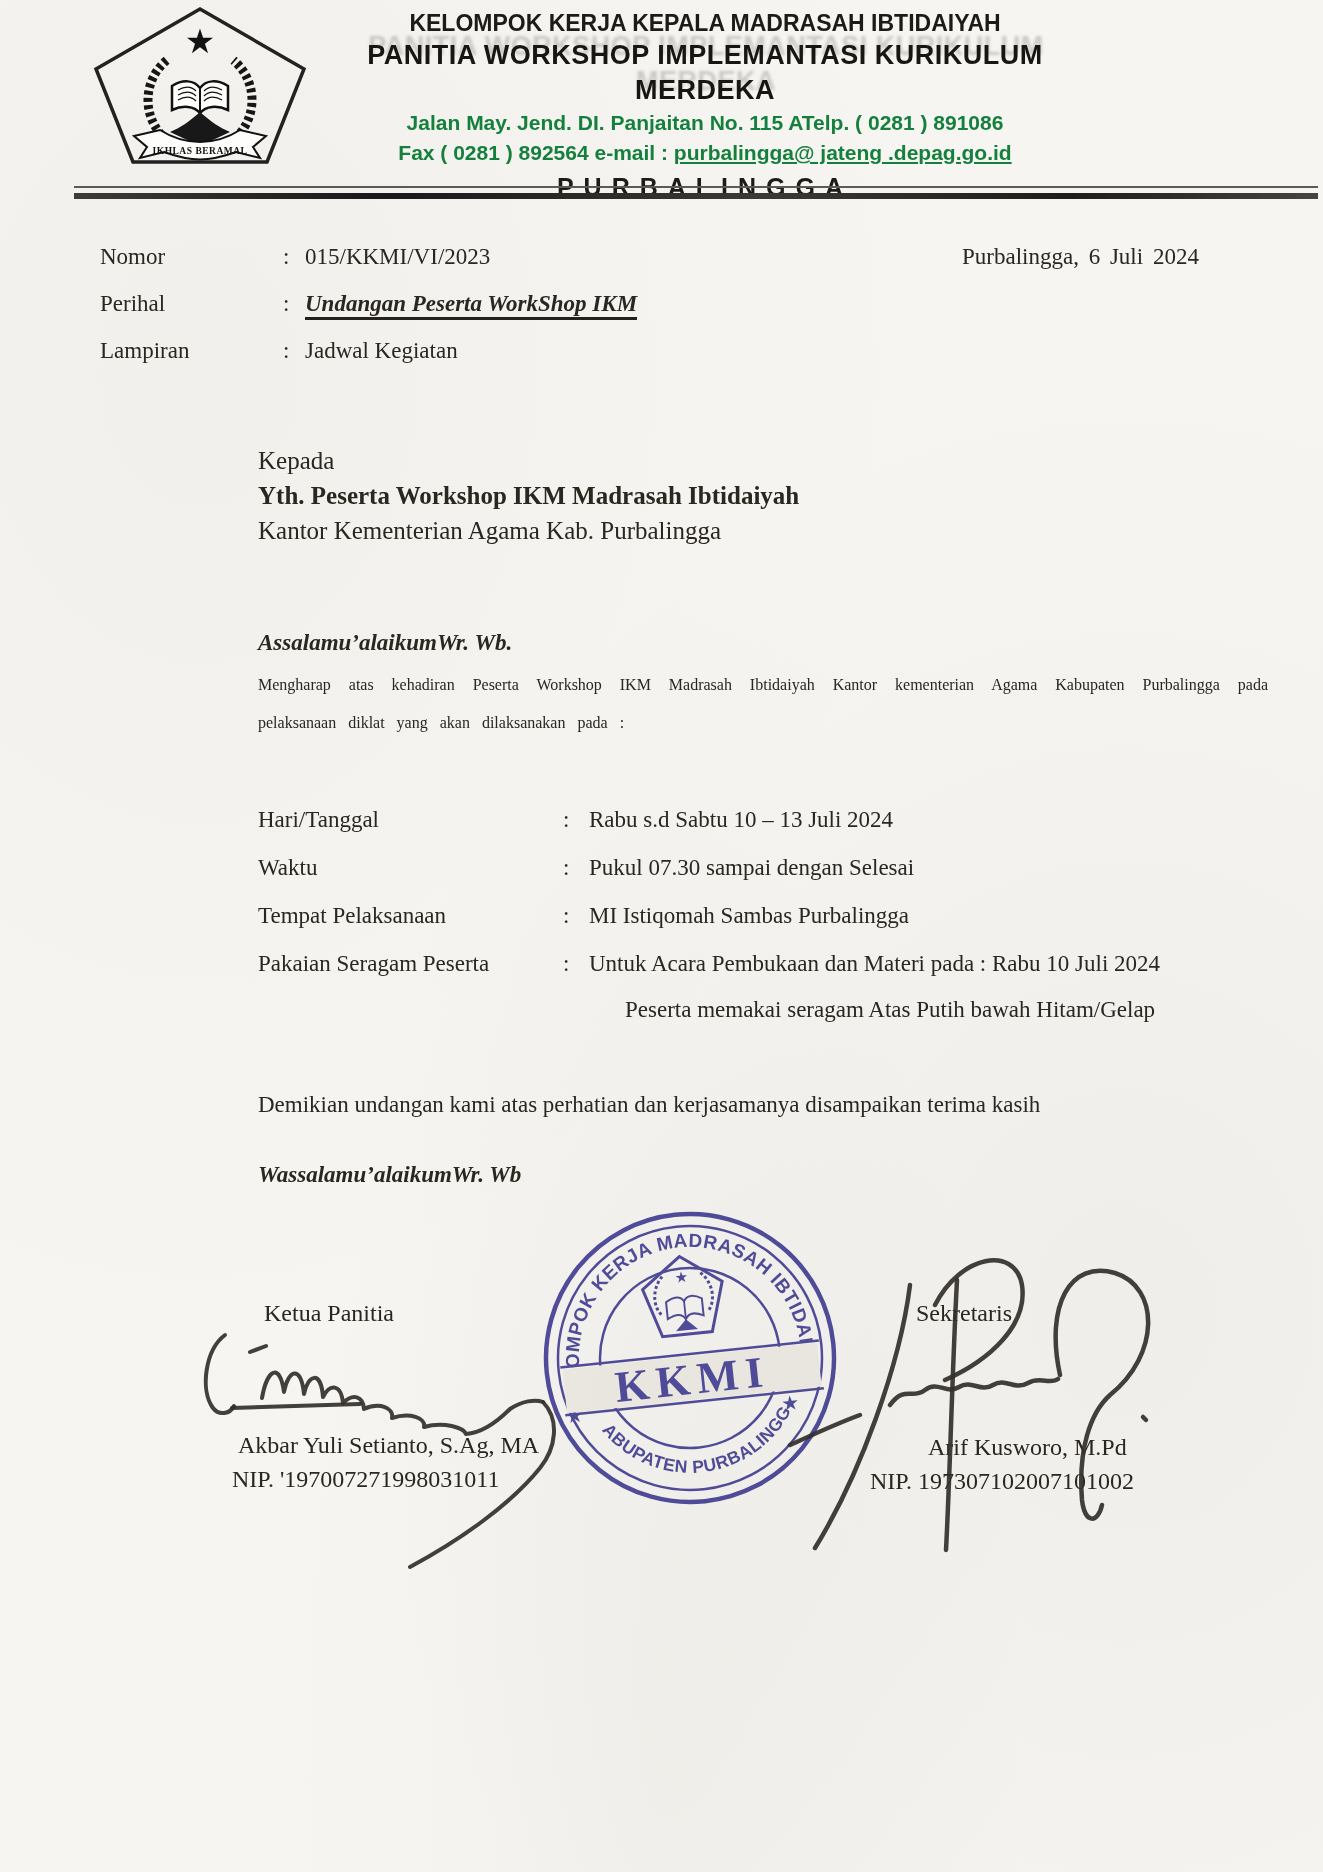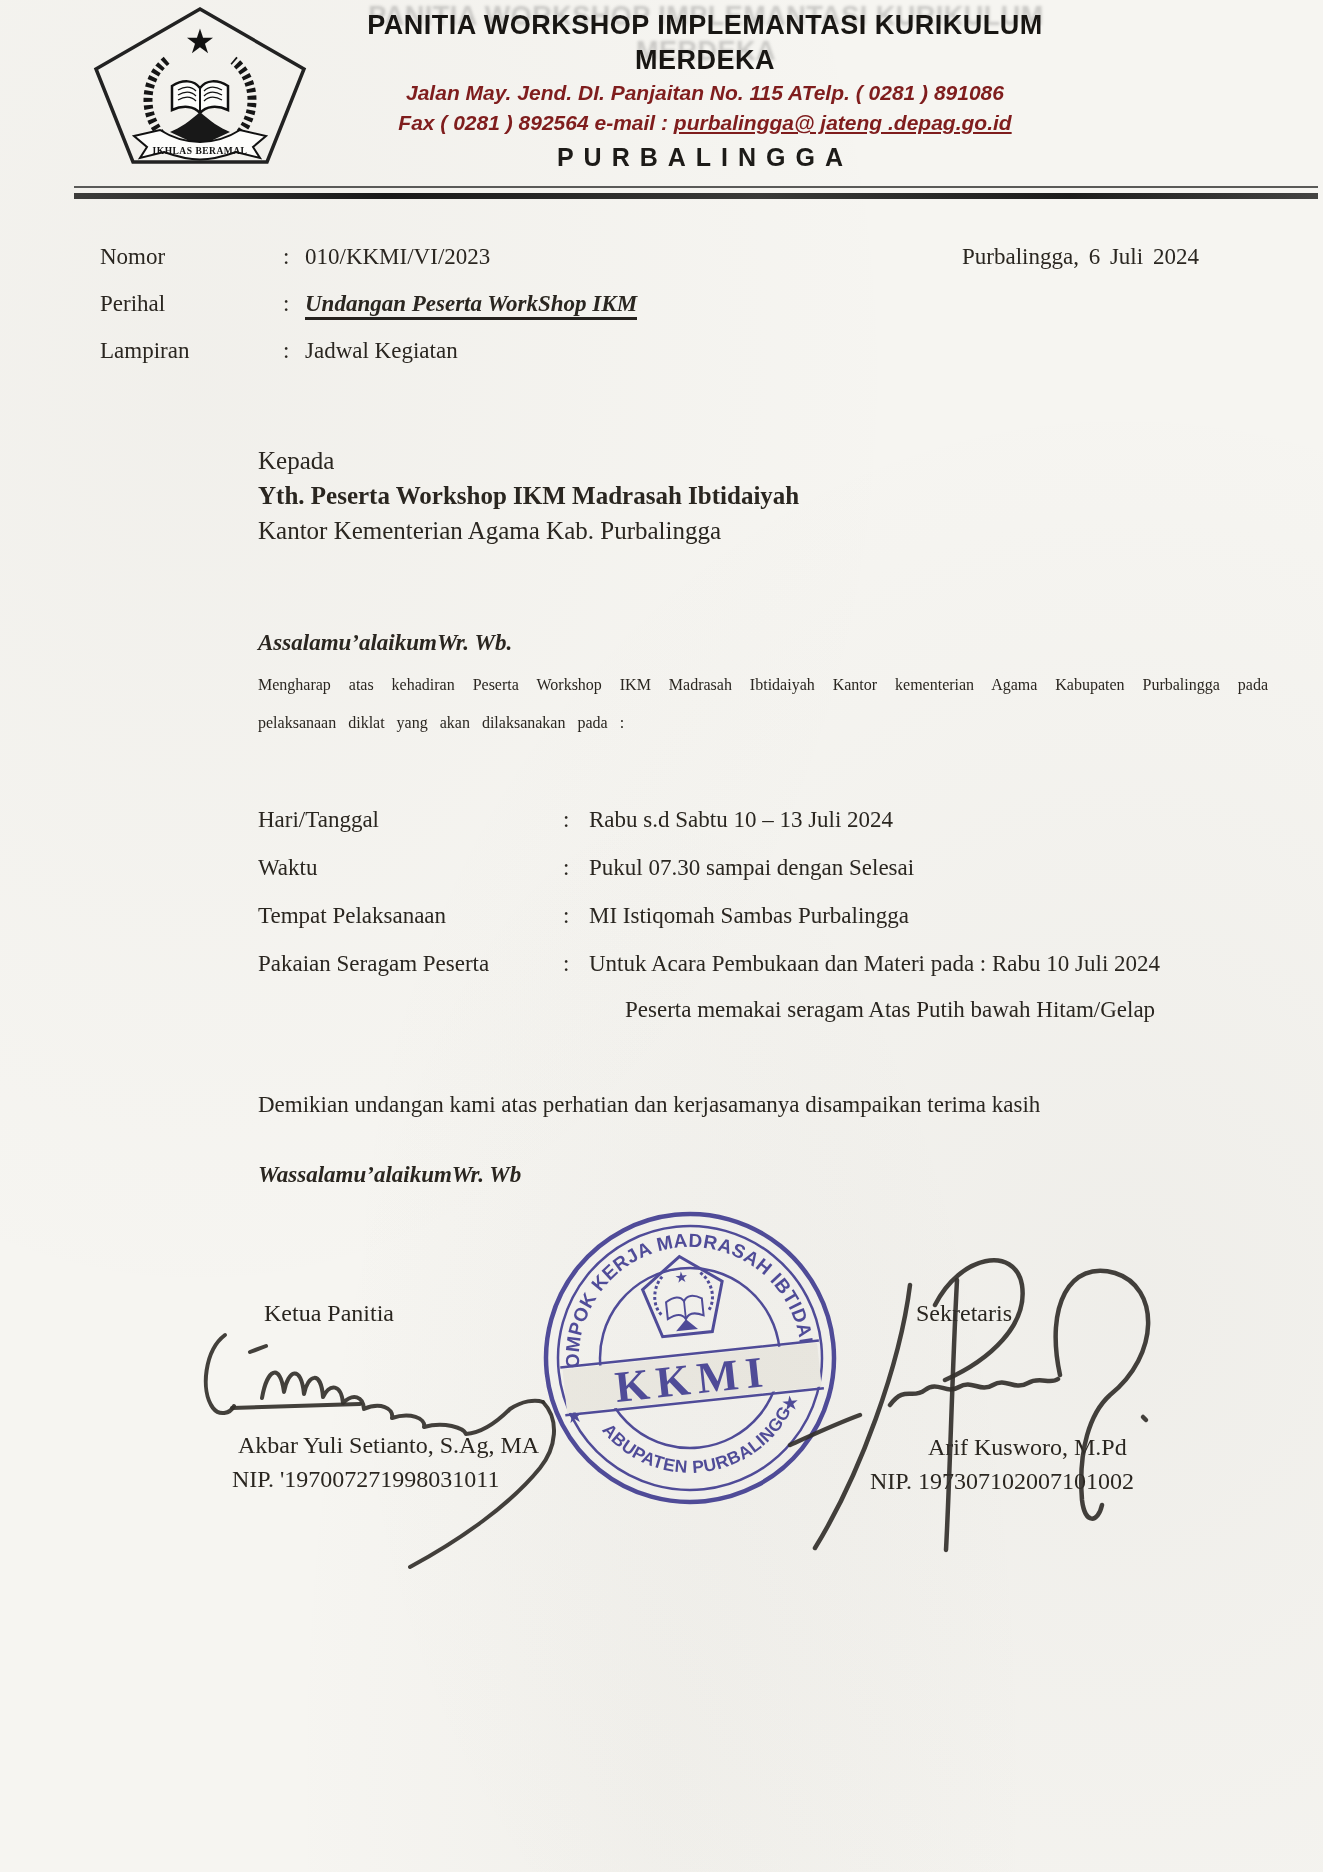--- a/index.html
+++ b/index.html
@@ -13,21 +13,21 @@
     font-family:"Liberation Serif","DejaVu Serif",serif;
     color:#2a2620;
   }
   #page{position:absolute;inset:0;}
   .abs{position:absolute;}
   
   #lh-text{left:300px;top:8px;width:810px;text-align:center;}
   .org1{font-family:"Liberation Sans","DejaVu Sans",sans-serif;font-weight:700;font-size:23px;line-height:30px;color:#1d1b18;}
   .org2{font-family:"Liberation Sans","DejaVu Sans",sans-serif;font-weight:900;font-size:27px;line-height:35px;color:#181613;
         letter-spacing:0.5px;text-shadow:1px -9px 3px rgba(70,70,70,0.25);}
-  .addr{font-family:"Liberation Sans","DejaVu Sans",sans-serif;font-style:italic;font-weight:600;font-size:21px;line-height:30px;color:#7f1d1d;}
+  .addr{font-family:"Liberation Sans","DejaVu Sans",sans-serif;font-weight:600;font-size:21px;line-height:30px;color:#15803d;}
   .city{font-family:"Liberation Sans","DejaVu Sans",sans-serif;font-weight:700;font-size:25px;line-height:34px;letter-spacing:10px;color:#1d1b18;margin-top:2px;}
   .u{text-decoration:underline;}
   #rule-thin{left:74px;right:5px;top:186px;height:2px;background:#5a5a58;}
   #rule-thick{left:74px;right:5px;top:193px;height:6px;
       background:linear-gradient(90deg,#3c3c3a,#181818 25%,#3a3a38 55%,#1d1d1b 80%,#444442);}
   
   .meta-row{left:100px;font-size:23px;line-height:26px;white-space:nowrap;}
   .m-label{display:inline-block;width:183px;}
   .m-sep{display:inline-block;width:22px;}
   .perihal-value{font-weight:700;font-style:italic;border-bottom:3px solid #25221e;padding-bottom:1px;text-align:right;}
@@ -73,31 +73,32 @@
       <path d="M 110 82 V 107" stroke="#111" stroke-width="2" fill="none"></path>
       <path d="M 88 84 C 95 80 101 80 106 85 M 88 89 C 95 85 101 85 106 90 M 88 94 C 95 90 101 90 106 95
                M 114 85 C 119 80 125 80 132 84 M 114 90 C 119 85 125 85 132 89 M 114 95 C 119 90 125 90 132 94" stroke="#111" stroke-width="1.3" fill="none"></path>
       <path d="M 110 106 C 100 115, 90 122, 80 126 L 110 140 L 140 126 C 130 122, 120 115, 110 106 Z" fill="#181818"></path>
       <path d="M 44 130 L 70 124 C 95 140, 125 140, 150 124 L 176 130 L 163 141 L 170 152 L 146 146 C 118 156, 102 156, 74 146 L 50 152 L 57 141 Z" fill="#fdfdfb" stroke="#111" stroke-width="2"></path>
       <text x="110" y="148" font-size="9.5" font-weight="bold" text-anchor="middle" letter-spacing="0.5" fill="#111">IKHLAS BERAMAL</text>
     </svg>
   </div>
 
   <div class="abs" id="lh-text">
+    <div class="org1">KELOMPOK KERJA KEPALA MADRASAH IBTIDAIYAH</div>
     <div class="org2">PANITIA WORKSHOP IMPLEMANTASI KURIKULUM MERDEKA</div>
     <div class="addr">Jalan May. Jend. DI. Panjaitan No. 115 ATelp. ( 0281 ) 891086</div>
     <div class="addr"><span>Fax ( 0281 ) 892564 e-mail : </span><span class="u">purbalingga@ jateng .depag.go.id</span></div>
     <div class="city">PURBALINGGA</div>
   </div>
 
   <div class="abs" id="rule-thin"></div>
   <div class="abs" id="rule-thick"></div>
 
   <div class="abs meta-row" style="top:244px;">
-    <span class="m-label">Nomor</span><span class="m-sep">:</span><span>010/KKMI/VI/2023</span>
+    <span class="m-label">Nomor</span><span class="m-sep">:</span><span>015/KKMI/VI/2023</span>
   </div>
   <div class="abs meta-row" style="top:291px;">
     <span class="m-label">Perihal</span><span class="m-sep">:</span><span class="perihal-value">Undangan Peserta WorkShop IKM</span>
   </div>
   <div class="abs meta-row" style="top:338px;">
     <span class="m-label">Lampiran</span><span class="m-sep">:</span><span>Jadwal Kegiatan</span>
   </div>
   <div class="abs" id="dateline">Purbalingga, 6 Juli 2024</div>
 
   <div class="abs rcpt" style="top:448px;">Kepada</div>

